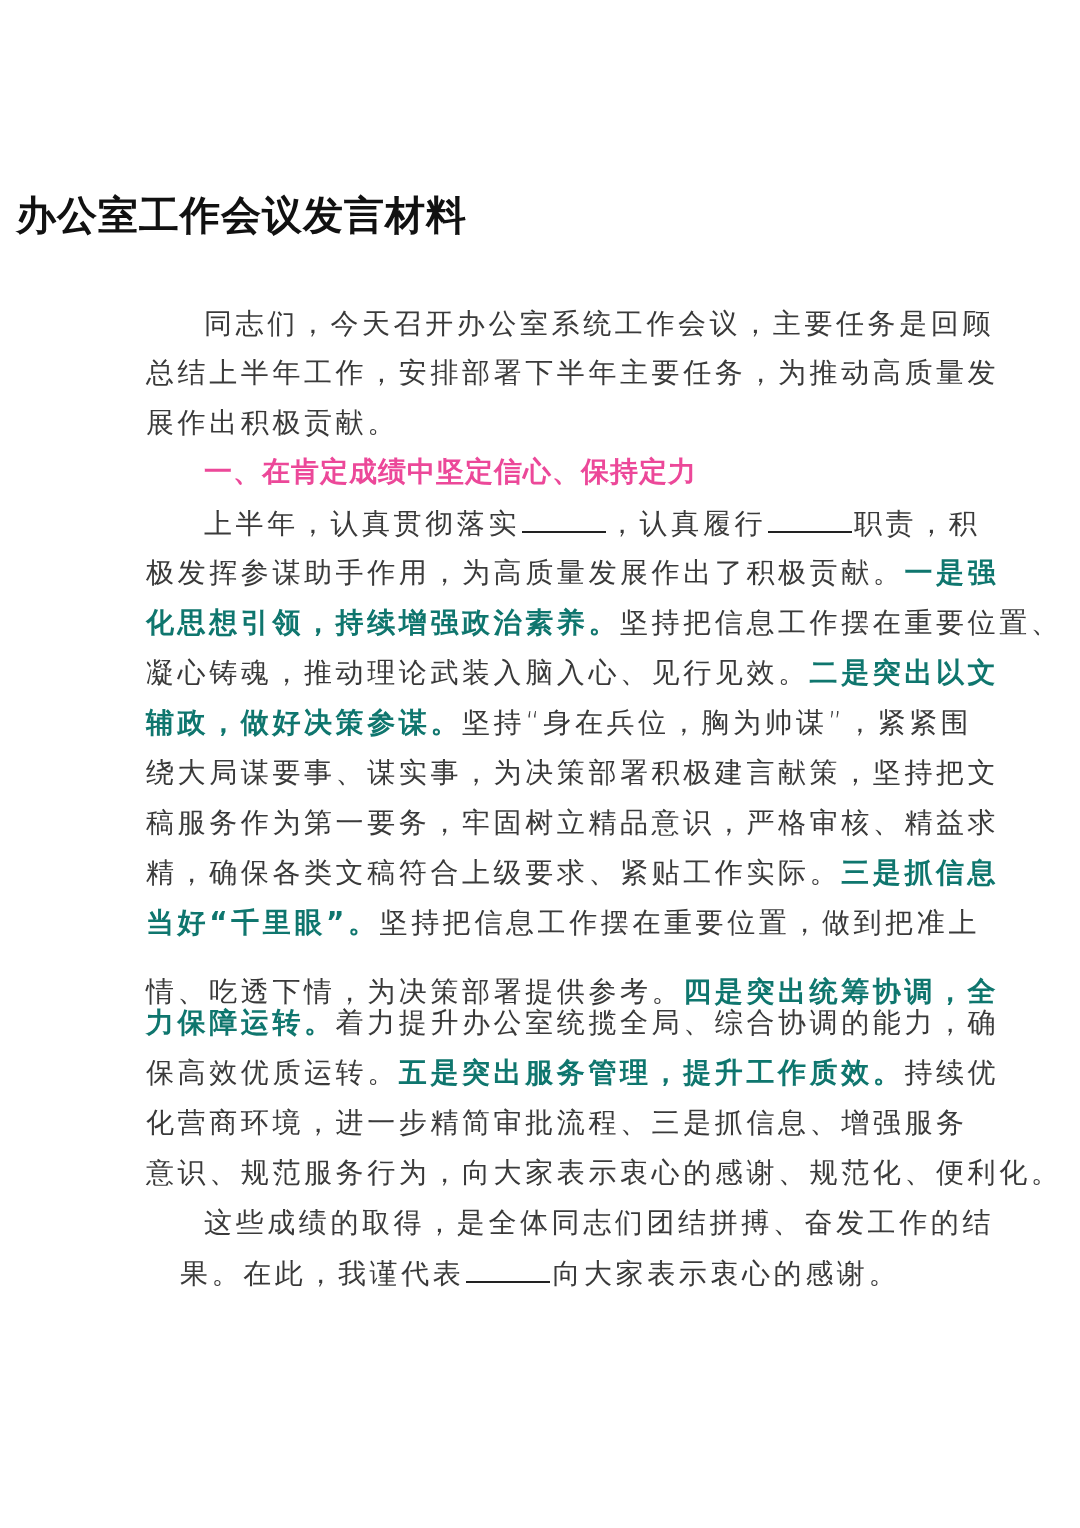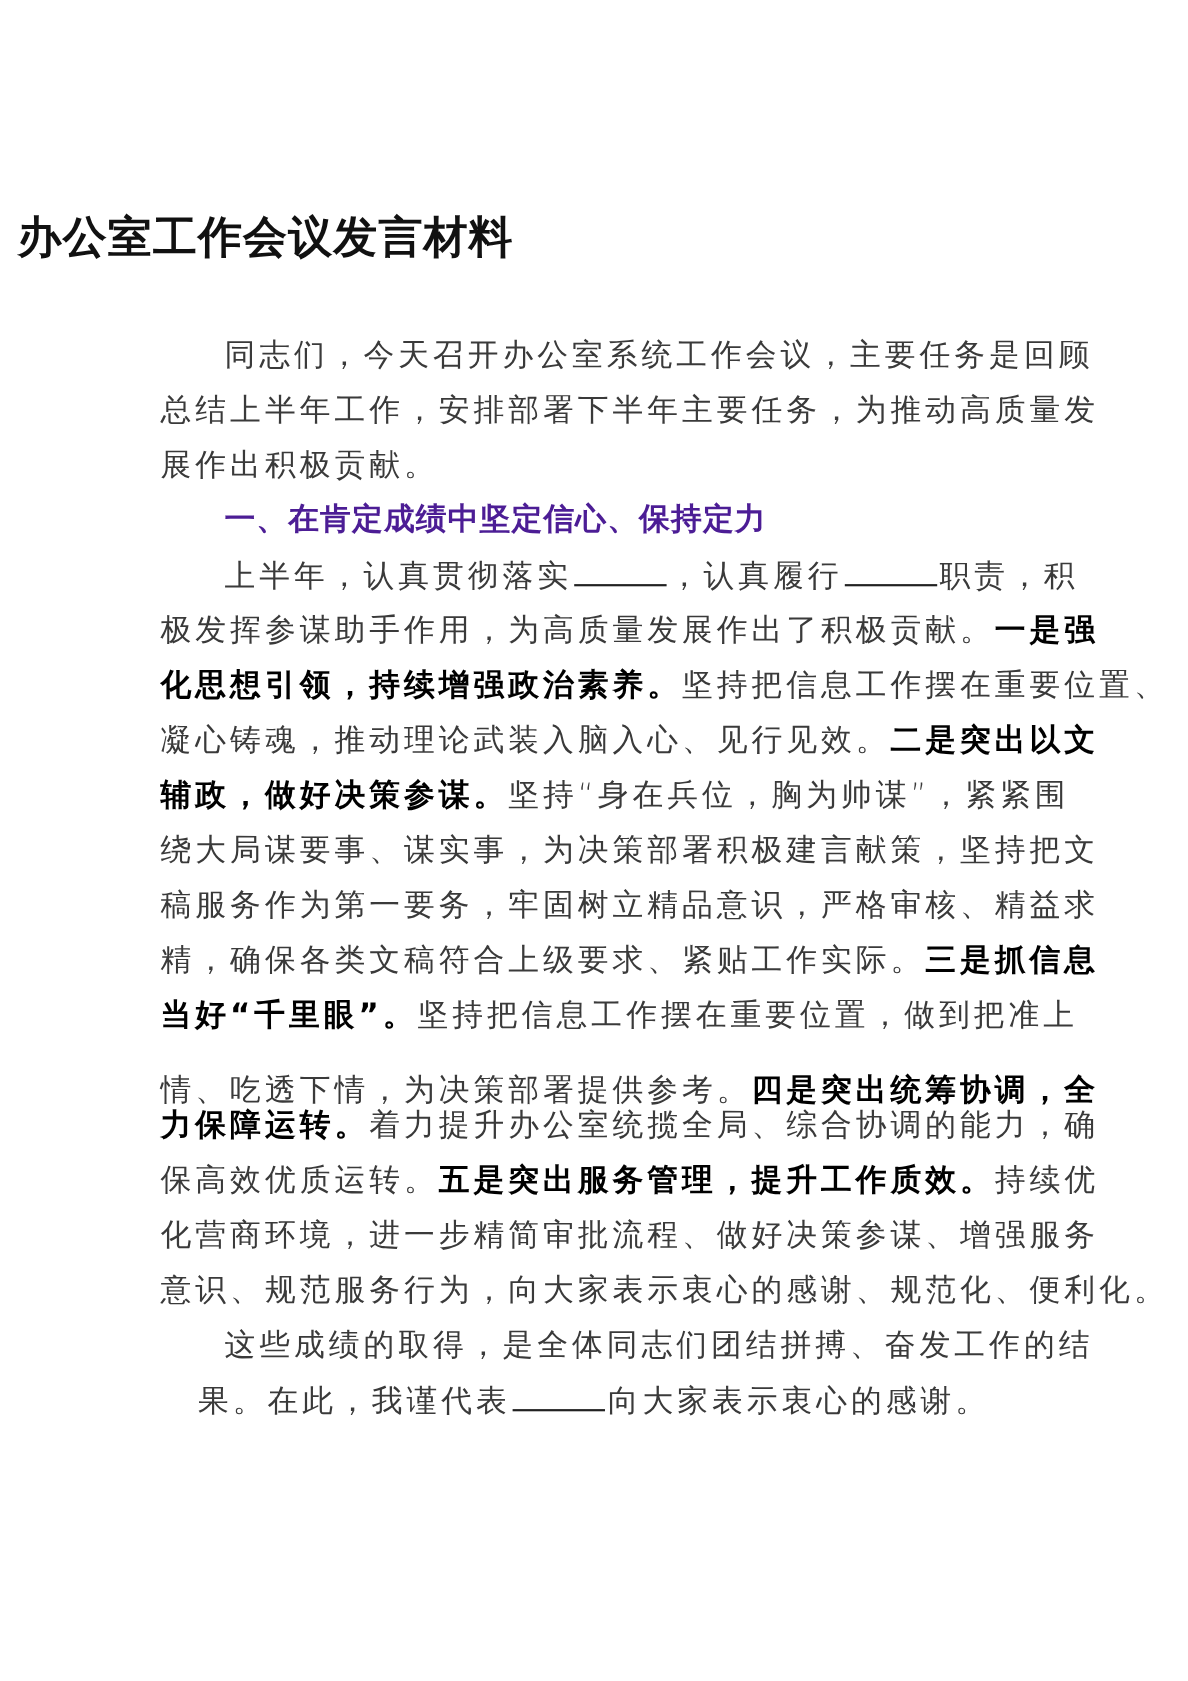--- a/index.html
+++ b/index.html
@@ -7,44 +7,44 @@
          font-family: "DejaVu Serif", "Liberation Serif", serif; color: #2a2a2a; }
   .page { position: absolute; left: 0; top: 0; width: 1080px; height: 1528px; background: #fff; }
   .title { position: absolute; top: 188px; left: 0; width: 1080px; text-align: left;
            font-size: 40px; font-weight: bold; color: #111; letter-spacing: 1px;
            font-family: "DejaVu Serif", "Liberation Serif", serif; margin-left: 16px; }
   .line { position: absolute; left: 146px; width: 770px; height: 40px; font-size: 28px;
           line-height: 40px; white-space: nowrap; letter-spacing: 3.6px; color: #3a3a3a;
           font-family: "DejaVu Sans", "Liberation Sans", sans-serif; font-weight: 300; }
   .line.indent { left: 204px; width: 712px; }
   .line.justify { text-align: justify; text-align-last: justify; }
-  .heading { font-weight: bold; color: #4c1d95; letter-spacing: 1px; }
-  .b { font-weight: bold; color: #000000; }
+  .heading { font-weight: bold; color: #ec4899; letter-spacing: 1px; }
+  .b { font-weight: bold; color: #0f766e; }
   .blank { display: inline-block; width: 84px; border-bottom: 2px solid #222; height: 28px; vertical-align: baseline; margin: 0 2px; }
 </style>
 </head>
 <body>
 
 <div class="page">
   <div class="title">办公室工作会议发言材料</div>
   <div id="body-lines">
-      <div class="line indent justify" style="top: 304px; font-family: Liberation Serif, serif;"><span>同志们，今天召开办公室系统工作会议，主要任务是回顾</span></div>
+      <div class="line indent justify" style="top: 304px;"><span>同志们，今天召开办公室系统工作会议，主要任务是回顾</span></div>
       <div class="line justify" style="top: 353px;"><span>总结上半年工作，安排部署下半年主要任务，为推动高质量发</span></div>
       <div class="line" style="top: 403px;"><span>展作出积极贡献。</span></div>
       <div class="line indent heading" style="top: 452px;"><span>一、在肯定成绩中坚定信心、保持定力</span></div>
       <div class="line indent justify" style="top: 503px;"><span>上半年，认真贯彻落实</span><span class="blank"></span><span>，认真履行</span><span class="blank"></span><span>职责，积</span></div>
       <div class="line justify" style="top: 553px;"><span>极发挥参谋助手作用，为高质量发展作出了积极贡献。</span><span class="b">一是强</span></div>
       <div class="line justify" style="top: 603px;"><span class="b">化思想引领，持续增强政治素养。</span><span>坚持把信息工作摆在重要位置、</span></div>
       <div class="line justify" style="top: 653px;"><span>凝心铸魂，推动理论武装入脑入心、见行见效。</span><span class="b">二是突出以文</span></div>
       <div class="line justify" style="top: 703px;"><span class="b">辅政，做好决策参谋。</span><span>坚持“身在兵位，胸为帅谋”，紧紧围</span></div>
       <div class="line justify" style="top: 753px;"><span>绕大局谋要事、谋实事，为决策部署积极建言献策，坚持把文</span></div>
       <div class="line justify" style="top: 803px;"><span>稿服务作为第一要务，牢固树立精品意识，严格审核、精益求</span></div>
       <div class="line justify" style="top: 853px;"><span>精，确保各类文稿符合上级要求、紧贴工作实际。</span><span class="b">三是抓信息</span></div>
       <div class="line justify" style="top: 903px;"><span class="b">当好“千里眼”。</span><span>坚持把信息工作摆在重要位置，做到把准上</span></div>
       <div class="line justify" style="top: 974px; font-family: Liberation Mono, monospace;"><span>情、吃透下情，为决策部署提供参考。</span><span class="b">四是突出统筹协调，全</span></div>
       <div class="line justify" style="top: 1003px;"><span class="b">力保障运转。</span><span>着力提升办公室统揽全局、综合协调的能力，确</span></div>
       <div class="line justify" style="top: 1053px;"><span>保高效优质运转。</span><span class="b">五是突出服务管理，提升工作质效。</span><span>持续优</span></div>
-      <div class="line justify" style="top: 1103px;"><span>化营商环境，进一步精简审批流程、做好决策参谋、增强服务</span></div>
+      <div class="line justify" style="top: 1103px;"><span>化营商环境，进一步精简审批流程、三是抓信息、增强服务</span></div>
       <div class="line justify" style="top: 1153px;"><span>意识、规范服务行为，向大家表示衷心的感谢、规范化、便利化。</span></div>
       <div class="line indent justify" style="top: 1203px;"><span>这些成绩的取得，是全体同志们团结拼搏、奋发工作的结</span></div>
       <div class="line" style="top: 1253px; margin-left: 34px;"><span>果。在此，我谨代表</span><span class="blank"></span><span>向大家表示衷心的感谢。</span></div>
     </div>
 </div>
 
 </body></html>

